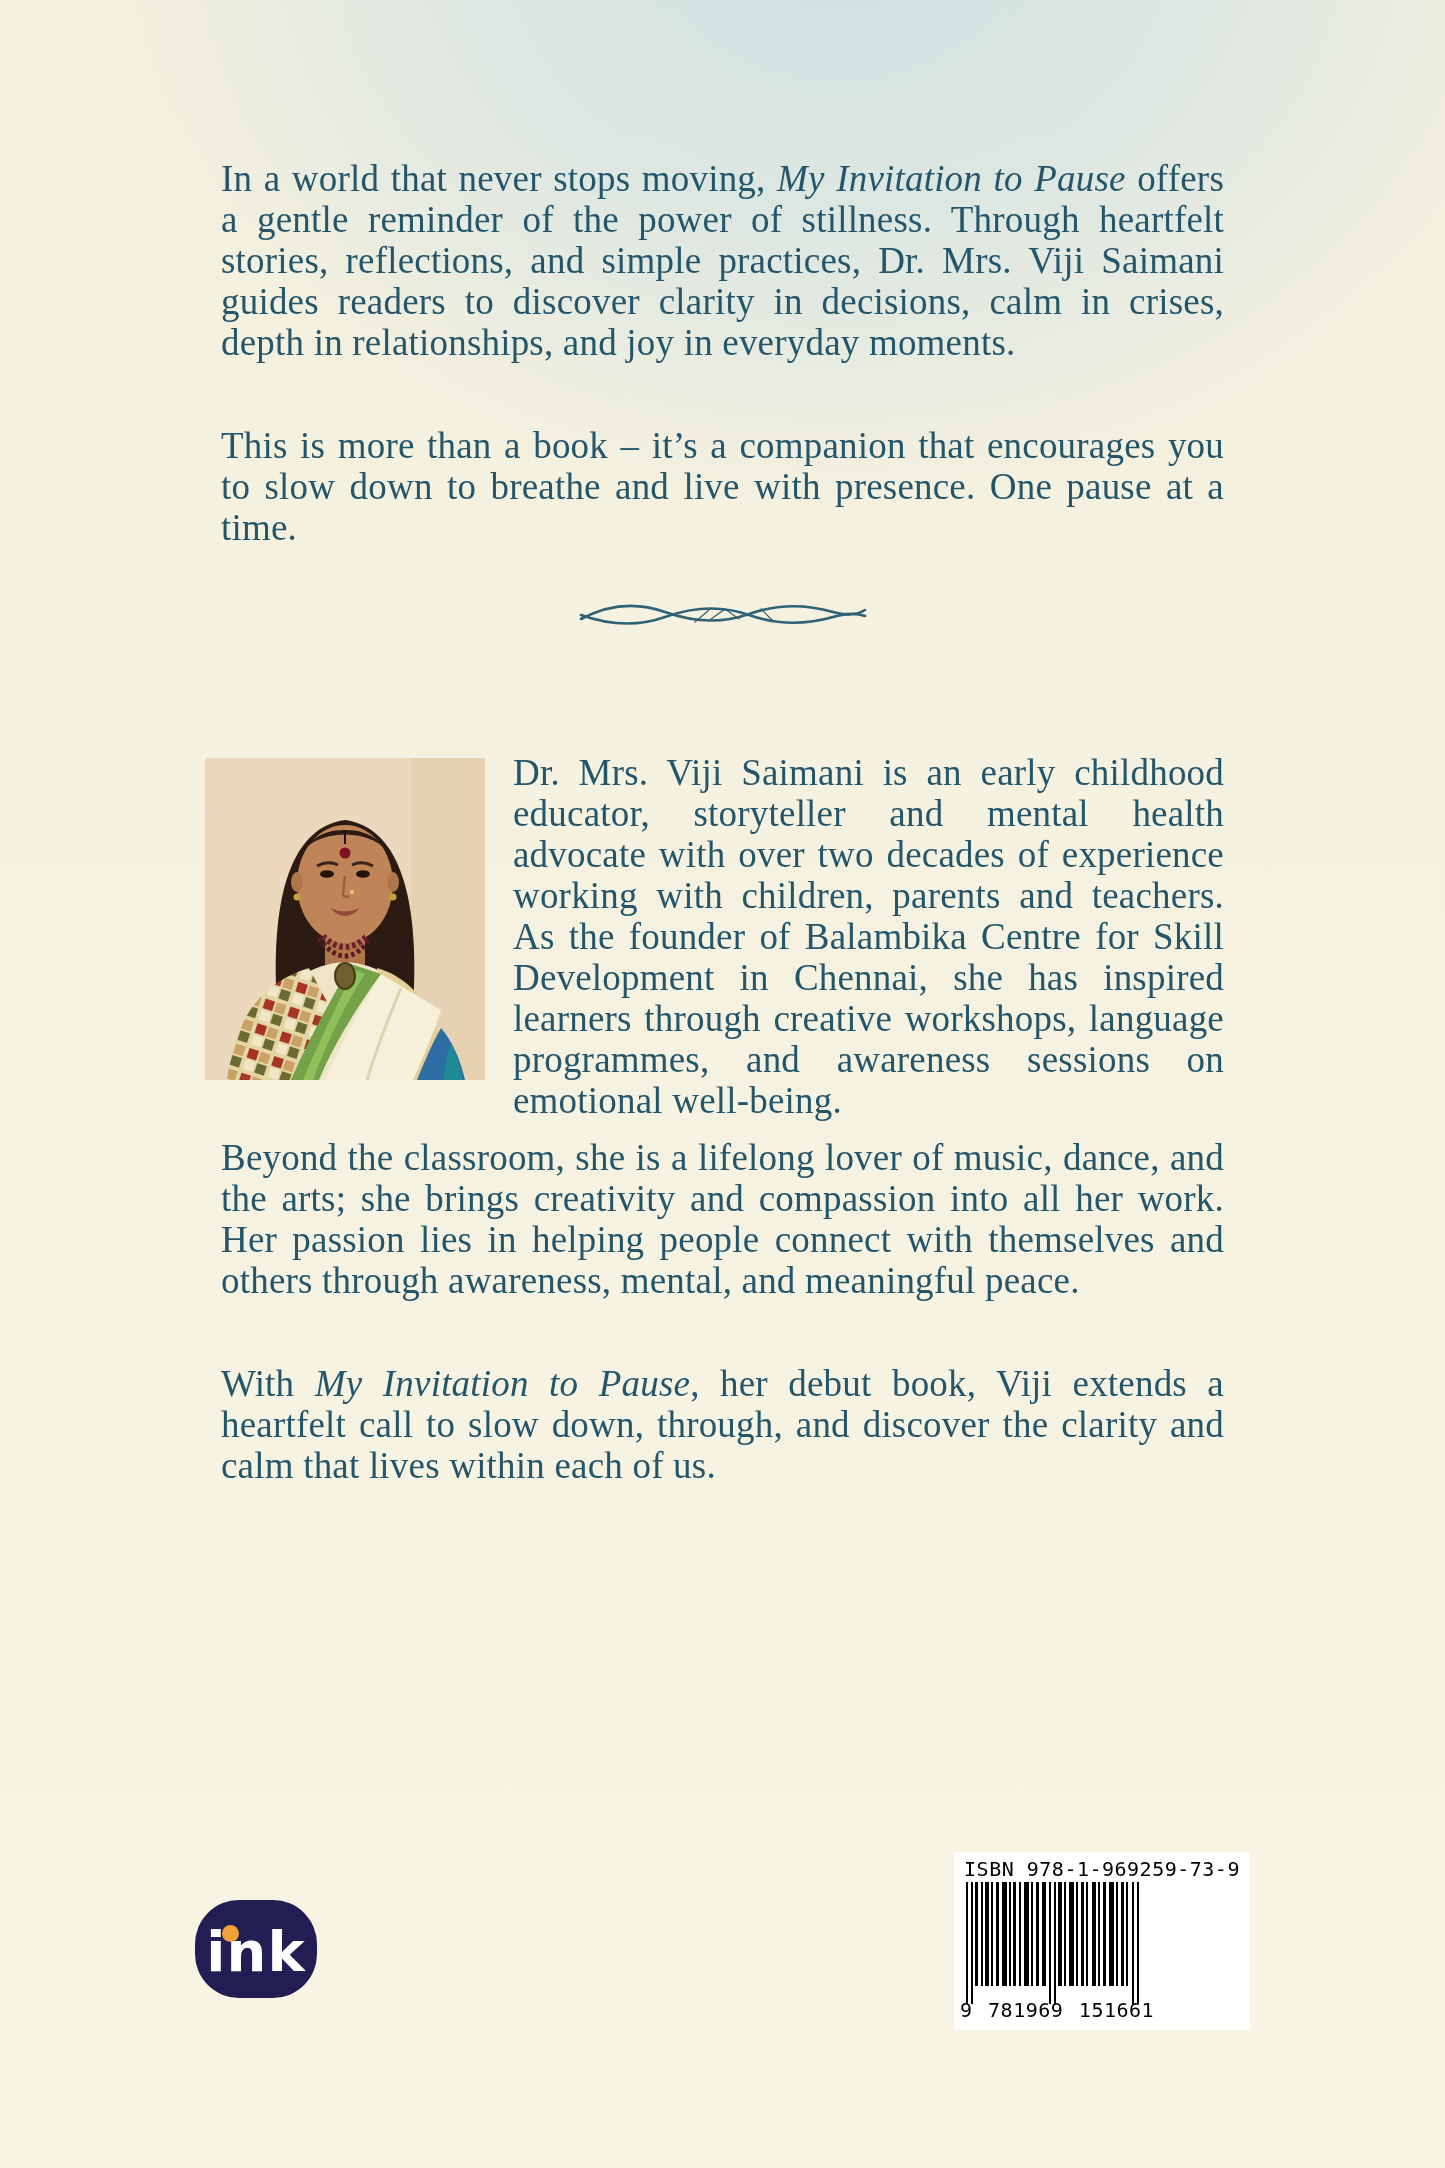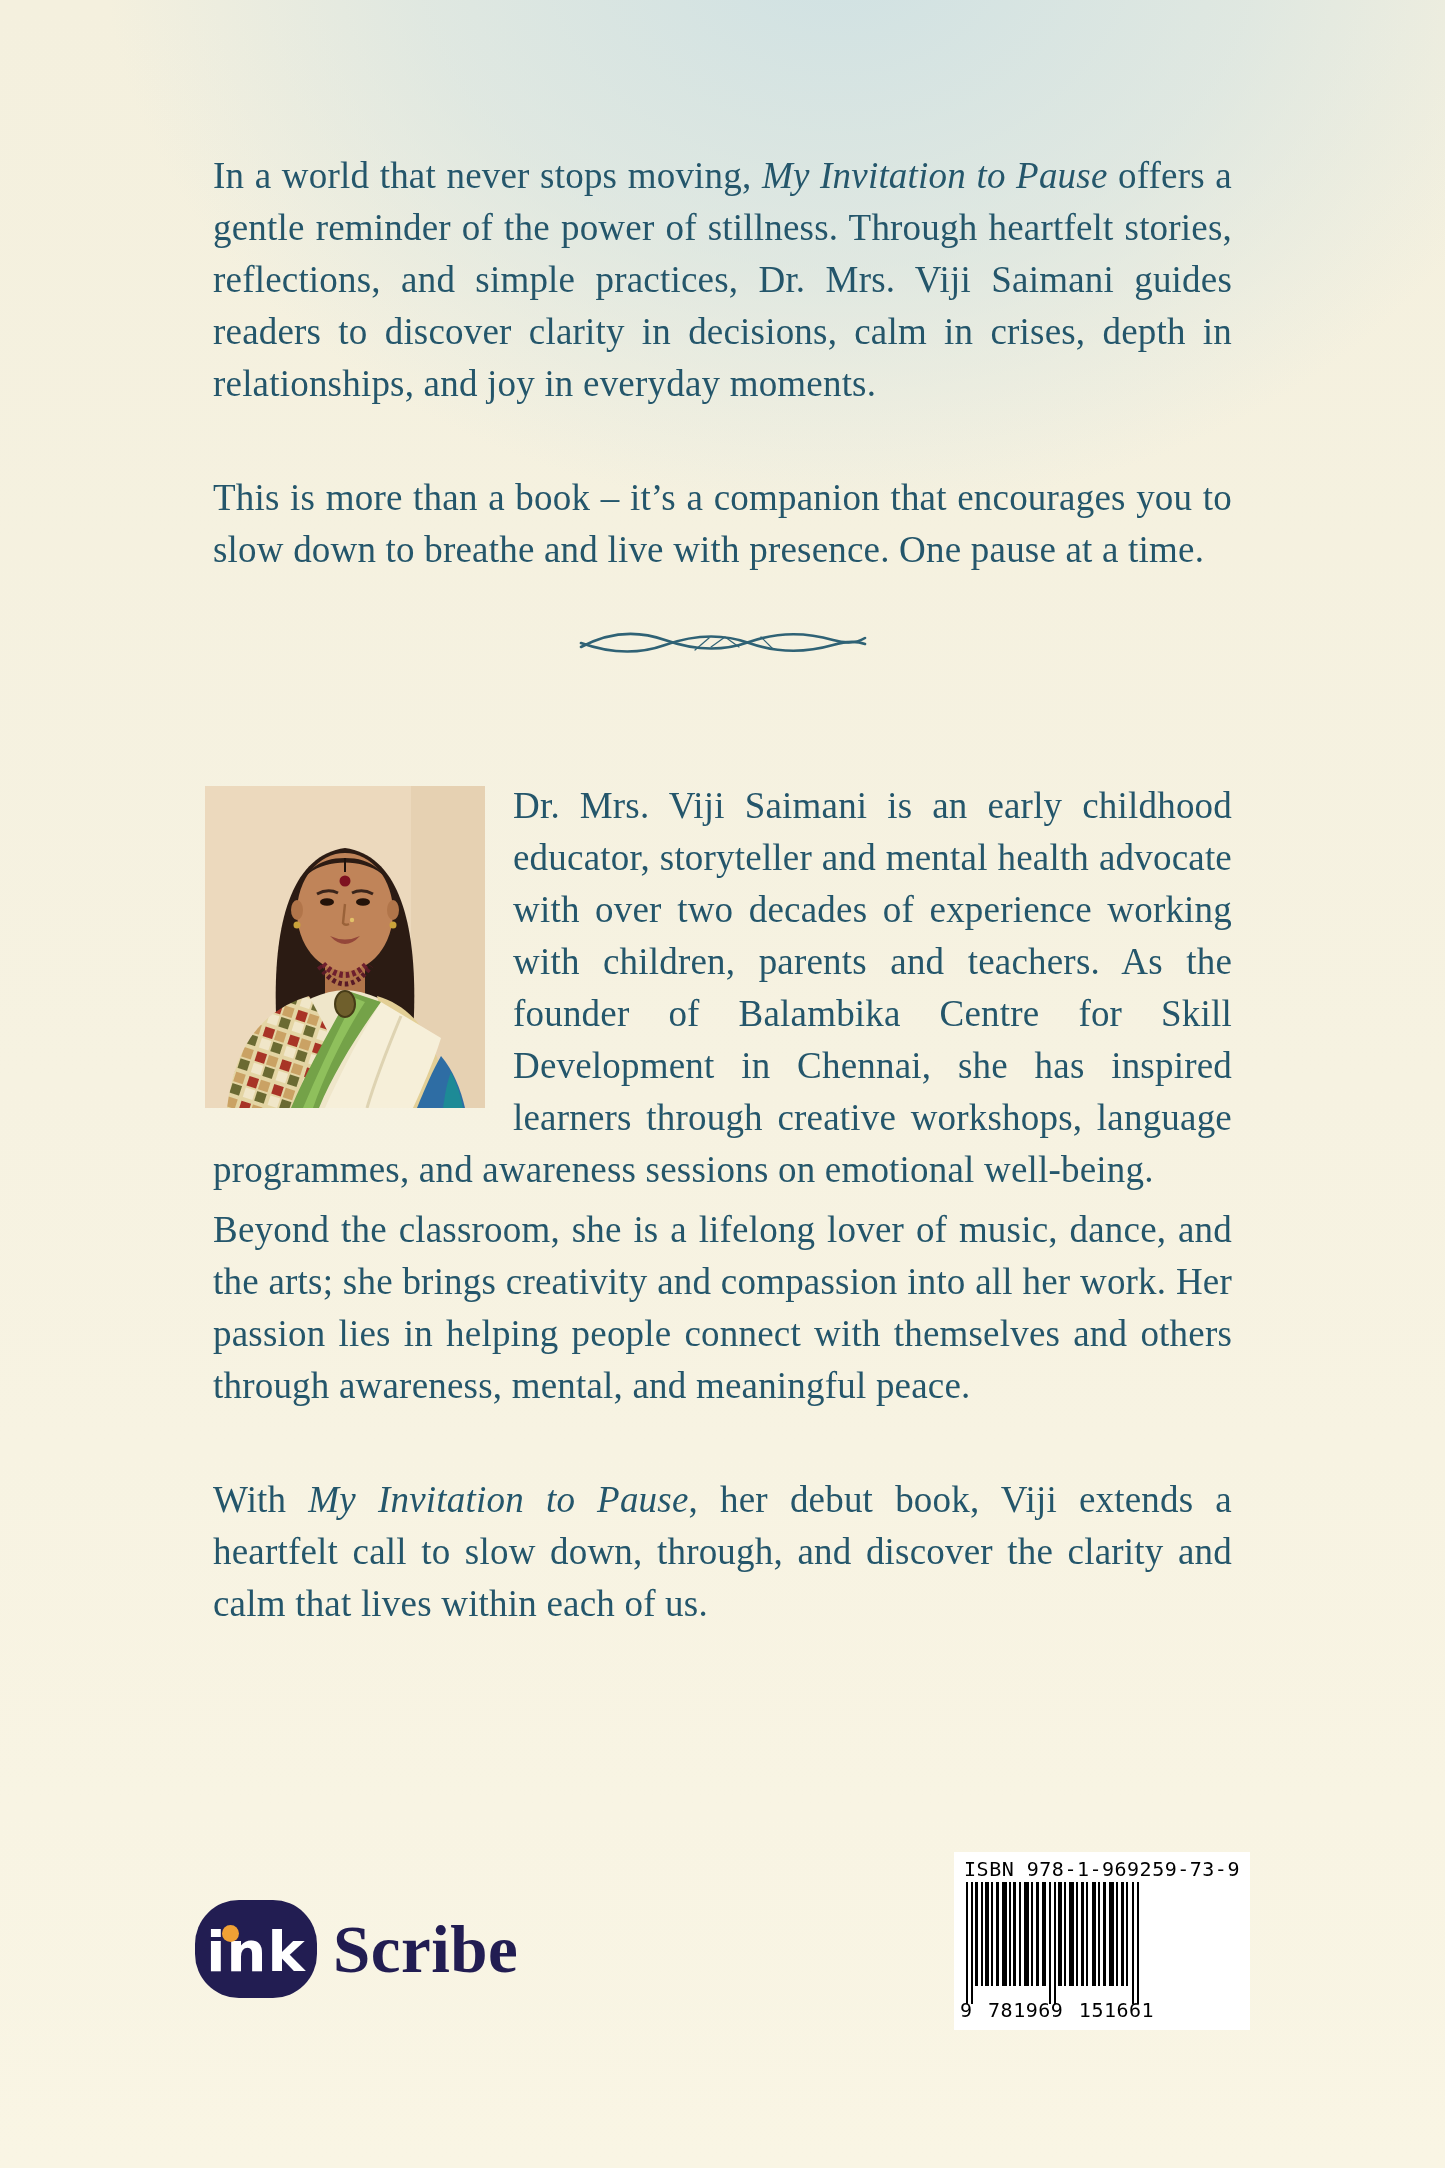--- a/index.html
+++ b/index.html
@@ -9,23 +9,23 @@
     margin:0 auto;
     overflow:hidden;
     background:
       radial-gradient(1050px 820px at 58% -60px, #cfe1e3 0%, rgba(207,225,227,.55) 40%, rgba(207,225,227,0) 70%),
       linear-gradient(180deg, #f4f0de 0%, #f6f2e1 50%, #f9f5e4 100%);
     font-family:"Liberation Serif","DejaVu Serif",serif;
     color:#24566b;
   }
   .content { padding:142px 205px 0 205px; }
   p.body {
-    margin:8px;
+    margin:16px;
     font-size:37px;
-    line-height:52px;
+    line-height:41px;
     text-align:justify;
     letter-spacing:0.2px;
   }
   p.body + p.body { margin-top:62px; }
   .book-title-italic { font-style:italic; }
 
   .flourish-wrap { margin-top:50px; text-align:center; height:36px; }
   .flourish-wrap svg { display:inline-block; }
 
   .bio-block { margin-top:118px; }
@@ -190,21 +190,20 @@
     <p class="body after-bio">Beyond the classroom, she is a lifelong lover of music, dance, and the arts; she brings creativity and compassion into all her work. Her passion lies in helping people connect with themselves and others through awareness, mental, and meaningful peace.</p>
 
     <p class="body"><span>With </span><span class="book-title-italic">My Invitation to Pause</span><span>, her debut book, Viji extends a heartfelt call to slow down, through, and discover the clarity and calm that lives within each of us.</span></p>
   </div>
 
   <div class="footer-logo">
     <div class="logo-mark">
       <span class="ink-dot"></span>
       <span class="ink-text">ink</span>
     </div>
-    <span class="logo-name">Scribe</span>
   </div>
 
   <div class="bc-box">
     <div class="bc-isbn">ISBN 978-1-969259-73-9</div>
     <div class="bc-row">
       <div class="bc-main">
         <svg width="178" height="124" viewBox="0 0 178 124">
           <g fill="#000">
             <rect x="2" y="0" width="2" height="122"></rect>
               <rect x="7" y="0" width="2" height="122"></rect>

